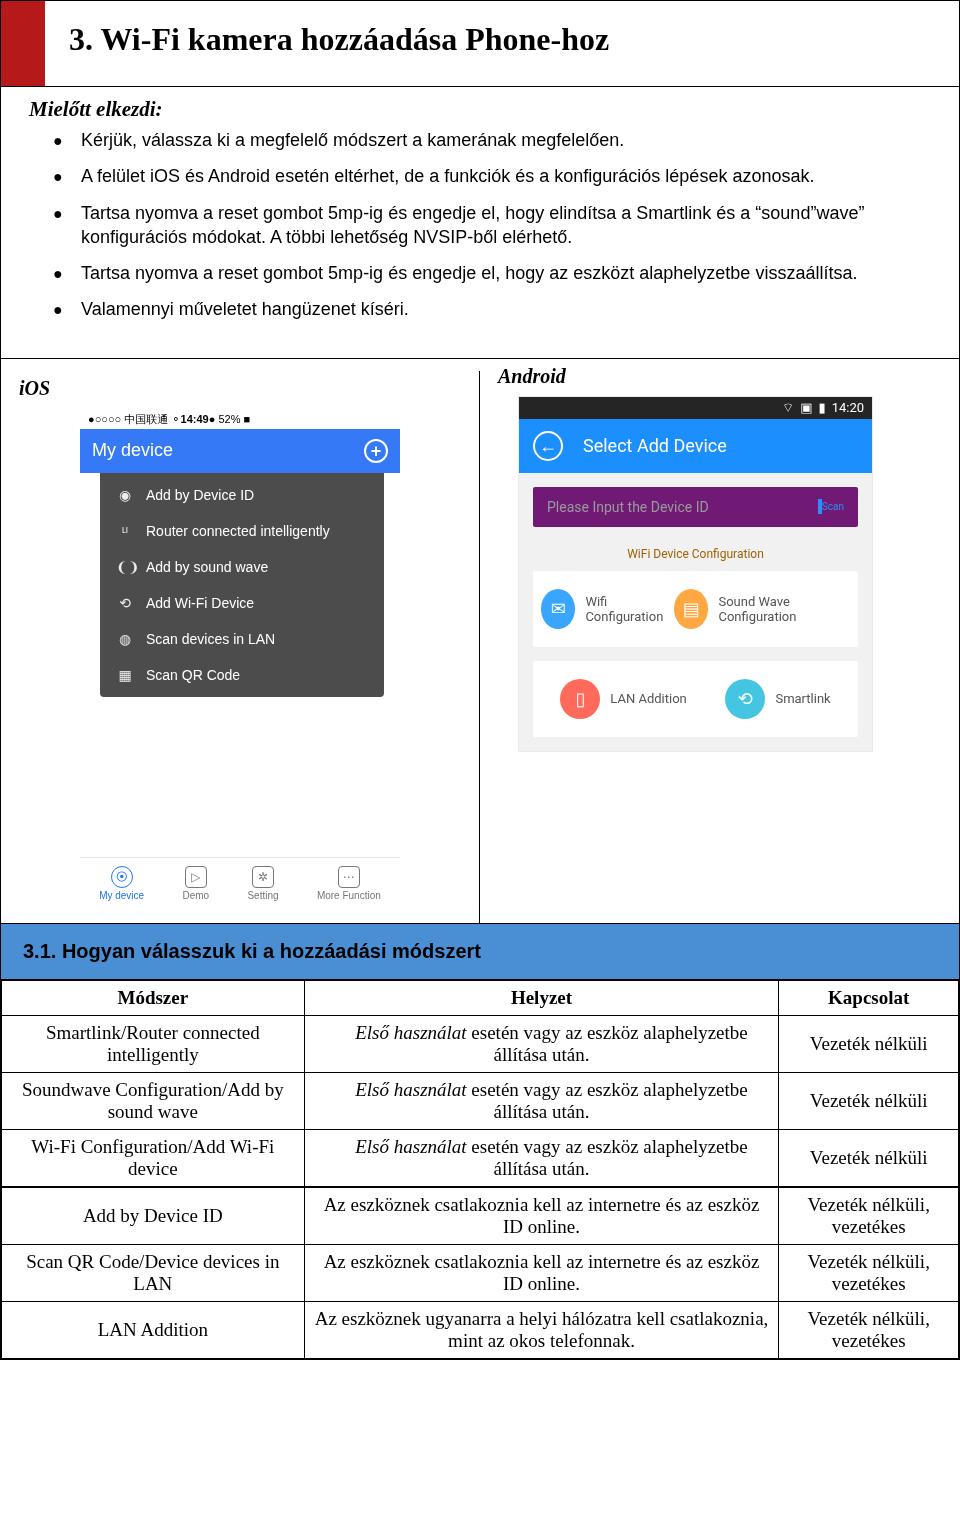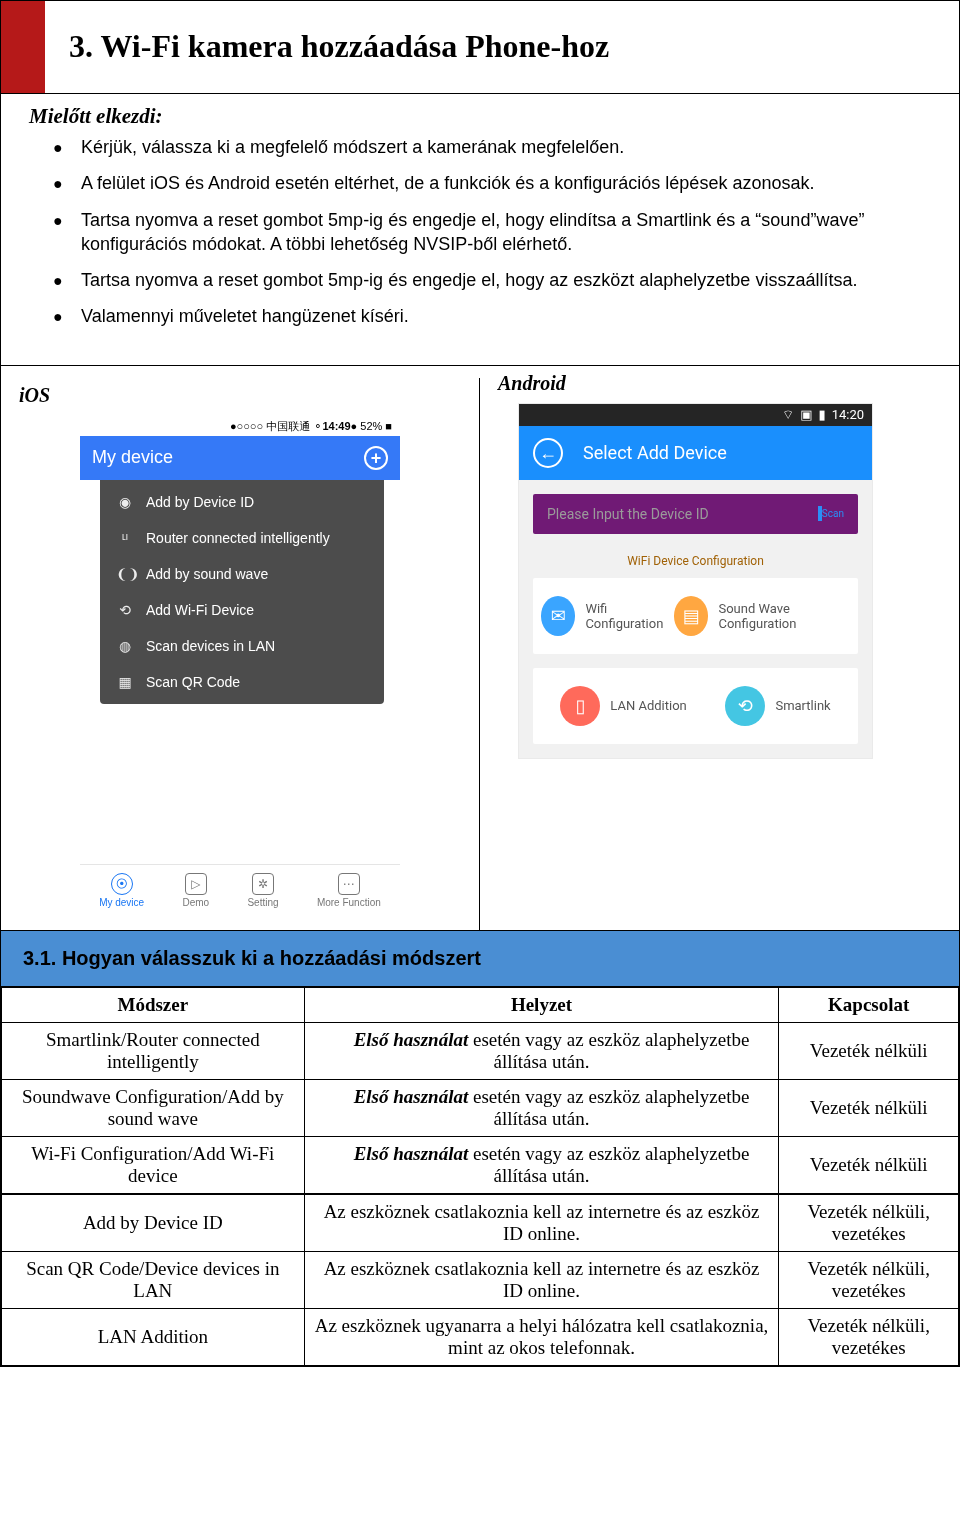--- a/index.html
+++ b/index.html
@@ -18,21 +18,20 @@
     display: flex;
     border-bottom: 1px solid #000;
   }
   .red-block {
     width: 44px;
     background: #b51919;
   }
   .title-cell {
     flex: 1;
     padding: 20px 24px 28px 24px;
-    margin-top: 7px;
   }
   h1 {
     font-family: "Times New Roman", Georgia, serif;
     font-size: 32px;
     font-weight: bold;
   }
   
   .intro {
     padding: 10px 28px 24px 28px;
     border-bottom: 1px solid #000;
@@ -77,21 +76,21 @@
 
   
   .ios-shot {
     width: 320px;
     margin: 0 auto;
     background: #fff;
     font-family: -apple-system, "Helvetica Neue", Arial, sans-serif;
   }
   .ios-status {
     display: flex;
-    justify-content: flex-end;
+    justify-content: flex-start;
     align-items: center;
     padding: 4px 8px 2px;
     font-size: 11px;
     color: #000;
   }
   .ios-status .center { font-weight: 600; }
   .ios-nav {
     background: #3579f7;
     color: #fff;
     padding: 10px 12px;
@@ -199,21 +198,21 @@
     font-family: "Times New Roman", Georgia, serif;
     font-size: 19px;
   }
   table.methods th, table.methods td {
     border: 1px solid #000;
     padding: 6px 10px;
     text-align: center;
     vertical-align: middle;
   }
   table.methods th { font-weight: bold; }
-  .ital-lead { font-style: italic; font-weight: bold; margin-left: 20px; }
+  .ital-lead { font-style: italic; font-weight: normal; margin-left: 20px; }
   
   tr.thick-above td { border-top: 2px solid #000; }
 </style>
 </head>
 <body>
 
 <div class="page-border">
 
   <div class="header-row">
     <div class="red-block"></div>

